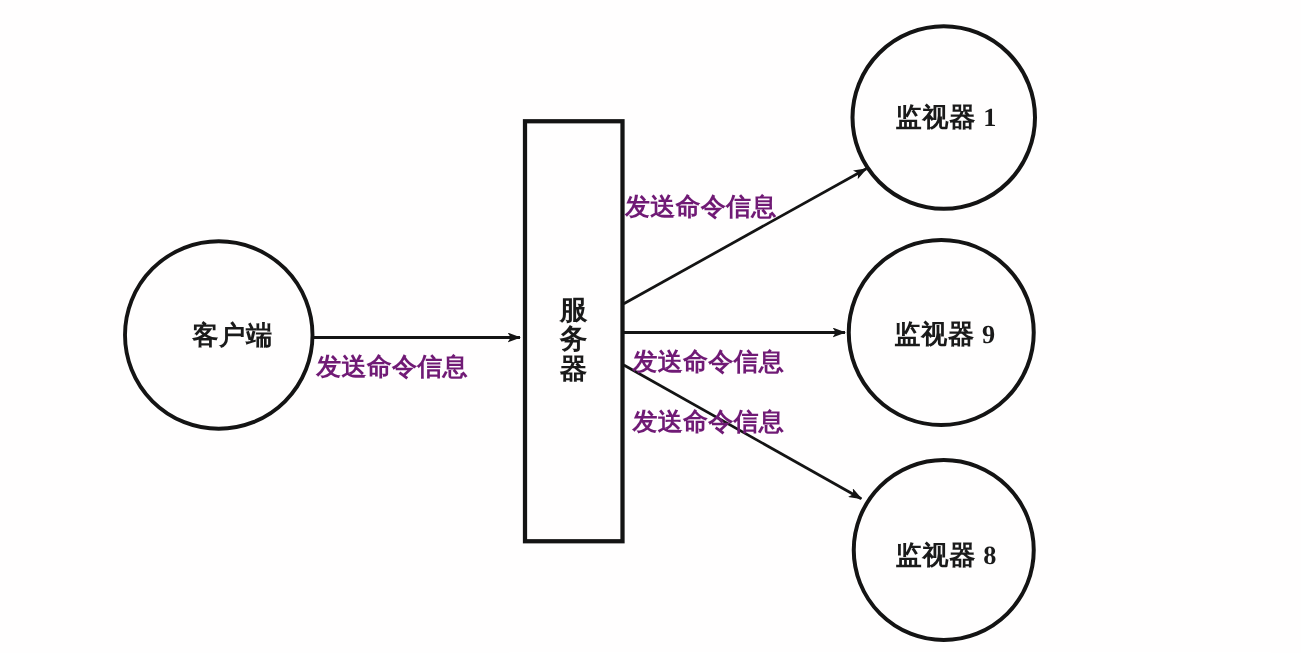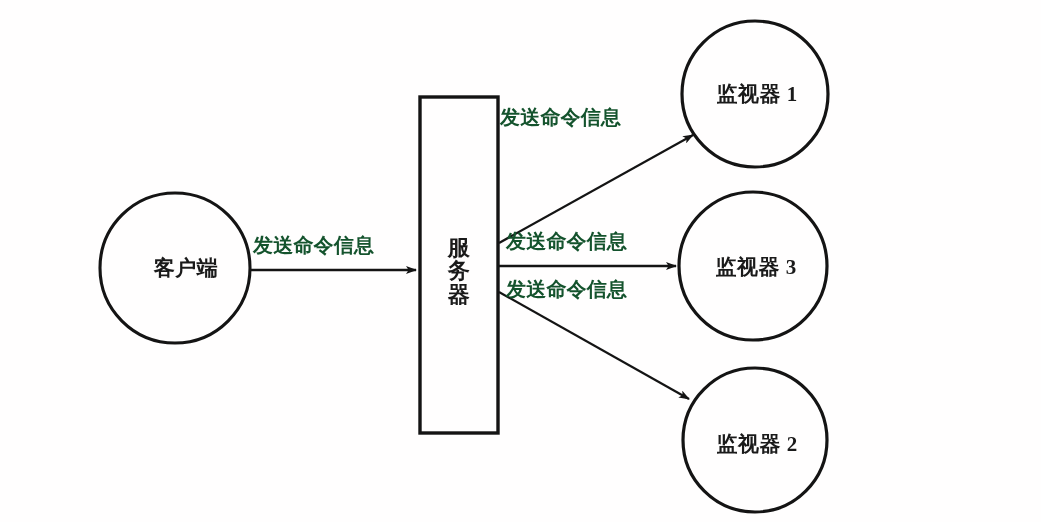--- a/index.html
+++ b/index.html
@@ -43,24 +43,25 @@
     font-weight: 700;
     line-height: 1.06;
     text-align: center;
     transform: translate(-50%, -50%);
     width: 30px;
   }
   .edge-label {
     position: absolute;
     font-size: 20px;
     font-weight: 700;
-    color: #14532d;
+    color: #701a75;
     white-space: nowrap;
     letter-spacing: 0.2px;
     user-select: none;
+    margin-top: 48px;
   }
 </style>
 </head>
 <body>
 
 <div id="diagram-root">
 
   <svg id="diagram-svg" viewBox="0 0 1041 522">
     <defs>
       <marker id="arrowhead" markerWidth="11" markerHeight="8" refX="10" refY="4" orient="auto" markerUnits="userSpaceOnUse">
@@ -86,23 +87,23 @@
 
     <line x1="499" y1="292" x2="689" y2="399" stroke="#141414" stroke-width="2.2" marker-end="url(#arrowhead)"></line>
   </svg>
 
   <div class="node-label circle-label" style="left:186px; top:268px;">客户端</div>
 
   <div class="node-label box-label" style="left:459px; top:271px;"><span>服</span><br><span>务</span><br><span>器</span></div>
 
   <div class="node-label circle-label" style="left:757px; top:94px;">监视器 1</div>
 
-  <div class="node-label circle-label" style="left:756px; top:267px;">监视器 3</div>
+  <div class="node-label circle-label" style="left:756px; top:267px;">监视器 9</div>
 
-  <div class="node-label circle-label" style="left:757px; top:444px;">监视器 2</div>
+  <div class="node-label circle-label" style="left:757px; top:444px;">监视器 8</div>
 
   <div class="edge-label" style="left:253px; top:232px;">发送命令信息</div>
 
   <div class="edge-label" style="left:500px; top:104px;">发送命令信息</div>
 
   <div class="edge-label" style="left:506px; top:228px;">发送命令信息</div>
 
   <div class="edge-label" style="left:506px; top:276px;">发送命令信息</div>
 
 </div>

